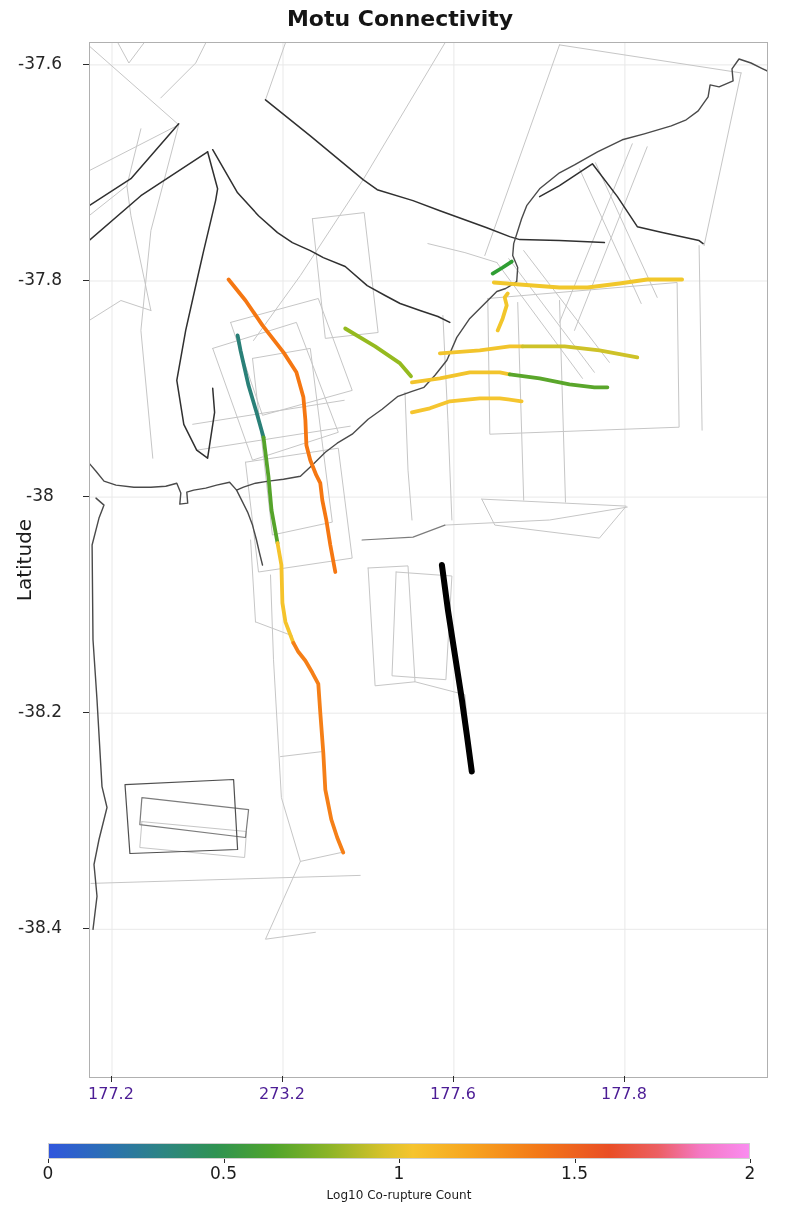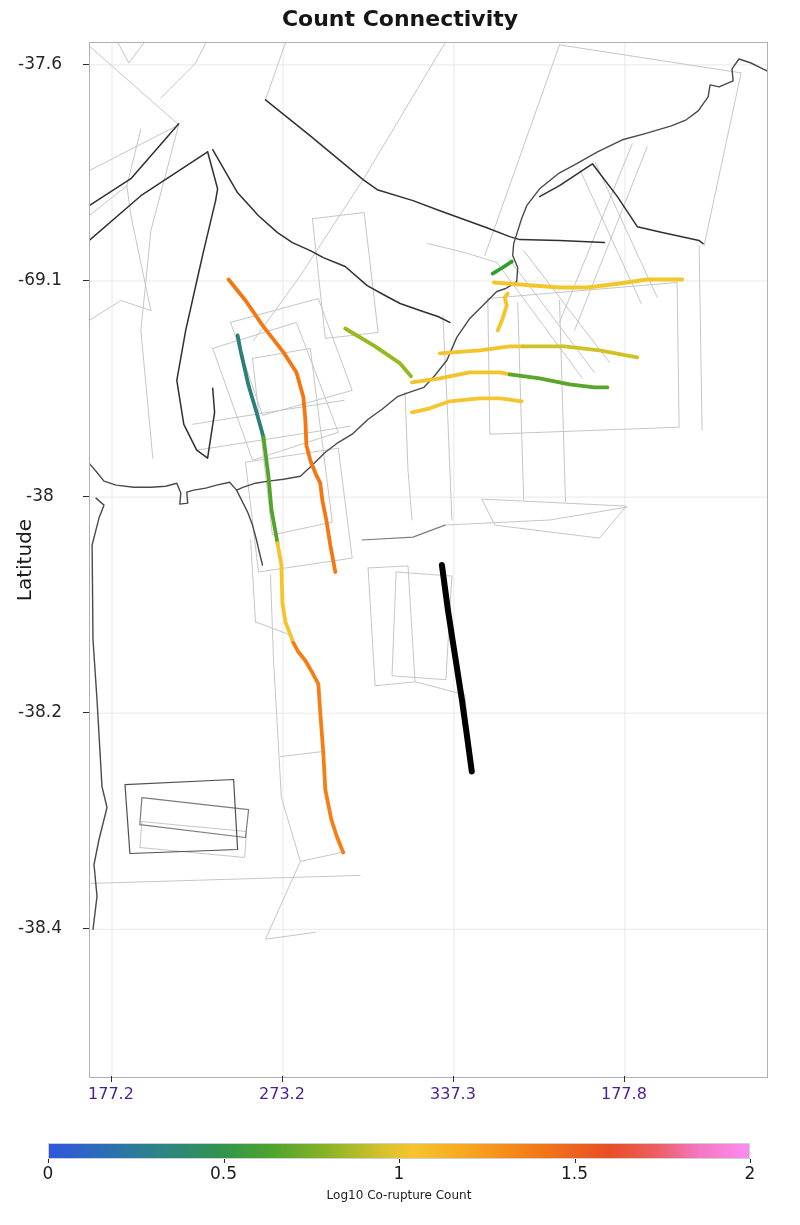--- a/index.html
+++ b/index.html
@@ -22,21 +22,21 @@
             border:1px solid #d0d0d0;box-sizing:border-box;}
   .cbar-tick{position:absolute;width:1px;height:4px;background:#2b2b2b;top:1159px;}
   .cbar-label{position:absolute;transform:translateX(-50%);top:1163px;font-size:17px;color:#1c1c1c;}
   .cbar-title{position:absolute;left:48px;top:1188px;width:702px;text-align:center;
               font-size:12px;color:#1c1c1c;}
 </style>
 </head>
 <body>
 
 <div class="figure">
-  <div class="title">Count Connectivity</div>
+  <div class="title">Motu Connectivity</div>
 
   <div class="plot-area">
     <svg id="map-svg" width="677" height="1034" viewBox="0 0 677 1034">
         <line x1="22.0" y1="0" x2="22.0" y2="1034" stroke="#e9e9e9" stroke-width="1"></line>
         <line x1="193.0" y1="0" x2="193.0" y2="1034" stroke="#e9e9e9" stroke-width="1"></line>
         <line x1="363.9" y1="0" x2="363.9" y2="1034" stroke="#e9e9e9" stroke-width="1"></line>
         <line x1="534.9" y1="0" x2="534.9" y2="1034" stroke="#e9e9e9" stroke-width="1"></line>
         <line x1="0" y1="21.9" x2="677" y2="21.9" stroke="#e9e9e9" stroke-width="1"></line>
         <line x1="0" y1="238.0" x2="677" y2="238.0" stroke="#e9e9e9" stroke-width="1"></line>
         <line x1="0" y1="454.1" x2="677" y2="454.1" stroke="#e9e9e9" stroke-width="1"></line>
@@ -120,27 +120,27 @@
 
   <div class="ylabel">Latitude</div>
 
   <div class="colorbar" id="colorbar" style="background: linear-gradient(to right, rgb(48, 86, 221) 0%, rgb(43, 111, 180) 8%, rgb(45, 132, 132) 16%, rgb(47, 147, 81) 24%, rgb(79, 164, 44) 32%, rgb(140, 180, 39) 40%, rgb(217, 194, 43) 48%, rgb(246, 196, 46) 52%, rgb(247, 165, 31) 60%, rgb(243, 120, 24) 70%, rgb(233, 78, 37) 80%, rgb(236, 95, 99) 87%, rgb(244, 120, 195) 93%, rgb(250, 140, 240) 100%);"></div>
   <div class="cbar-title">Log10 Co-rupture Count</div>
 <div class="tick-mark" style="left: 110.971px; top: 1076px; width: 1px; height: 6px;"></div>
     <div class="tick-label-x" style="left: 110.971px; top: 1084px;">177.2</div>
     <div class="tick-mark" style="left: 281.952px; top: 1076px; width: 1px; height: 6px;"></div>
     <div class="tick-label-x" style="left: 281.952px; top: 1084px;">273.2</div>
     <div class="tick-mark" style="left: 452.933px; top: 1076px; width: 1px; height: 6px;"></div>
-    <div class="tick-label-x" style="left: 452.933px; top: 1084px;">337.3</div>
+    <div class="tick-label-x" style="left: 452.933px; top: 1084px;">177.6</div>
     <div class="tick-mark" style="left: 623.915px; top: 1076px; width: 1px; height: 6px;"></div>
     <div class="tick-label-x" style="left: 623.915px; top: 1084px;">177.8</div>
     <div class="tick-mark" style="left: 83px; top: 63.9333px; width: 6px; height: 1px;"></div>
     <div class="tick-label-y" style="left: 0px; top: 63.9333px;">-37.6</div>
     <div class="tick-mark" style="left: 83px; top: 280.025px; width: 6px; height: 1px;"></div>
-    <div class="tick-label-y" style="left: 0px; top: 280.025px;">-69.1</div>
+    <div class="tick-label-y" style="left: 0px; top: 280.025px;">-37.8</div>
     <div class="tick-mark" style="left: 83px; top: 496.117px; width: 6px; height: 1px;"></div>
     <div class="tick-label-y" style="left: 0px; top: 496.117px;">-38</div>
     <div class="tick-mark" style="left: 83px; top: 712.209px; width: 6px; height: 1px;"></div>
     <div class="tick-label-y" style="left: 0px; top: 712.209px;">-38.2</div>
     <div class="tick-mark" style="left: 83px; top: 928.301px; width: 6px; height: 1px;"></div>
     <div class="tick-label-y" style="left: 0px; top: 928.301px;">-38.4</div>
     <div class="cbar-tick" style="left: 48px;"></div>
     <div class="cbar-label" style="left: 48px;">0</div>
     <div class="cbar-tick" style="left: 223.5px;"></div>
     <div class="cbar-label" style="left: 223.5px;">0.5</div>

